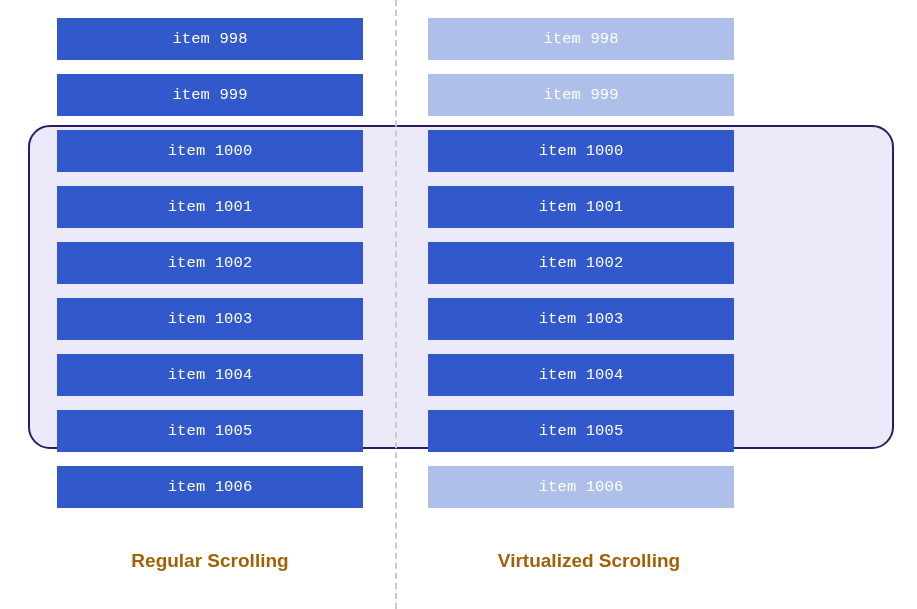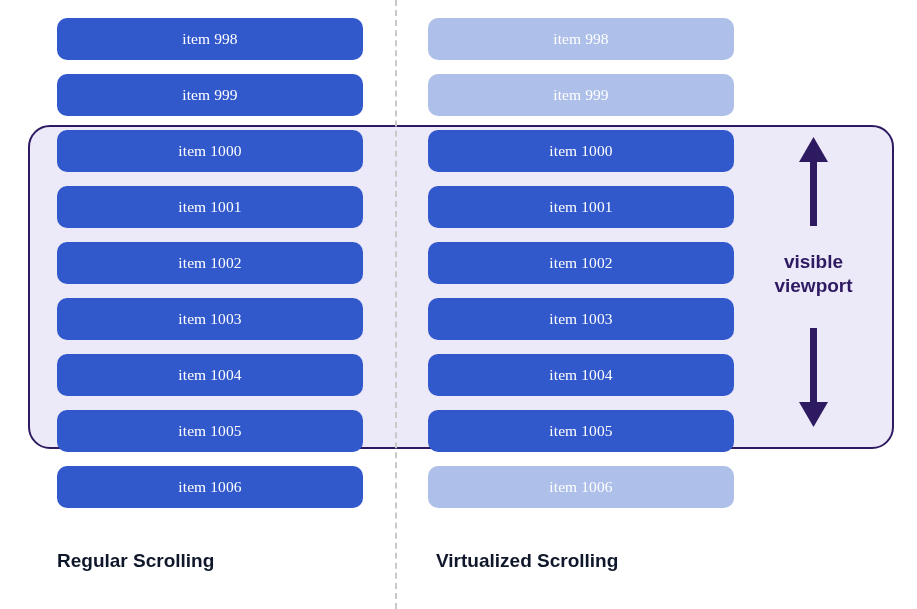--- a/index.html
+++ b/index.html
@@ -56,24 +56,23 @@
     position: absolute;
     left: 0;
     width: 100%;
     height: 42px;
     box-sizing: border-box;
     display: flex;
     align-items: center;
     justify-content: center;
     color: #ffffff;
     font-size: 15.5px;
-    font-family: Liberation Serif, serif;
+    font-family: Liberation Mono, monospace;
     letter-spacing: 0.1px;
     white-space: nowrap;
-    border-radius: 10px;
   }
   .item-bar.solid {
     background: #3259cc;
   }
   .item-bar.faded {
     background: #aec0e9;
     color: #ffffff;
   }
 
   
@@ -102,21 +101,22 @@
     font-family: "Liberation Sans", sans-serif;
   }
   .vp-label span { display: block; }
 
   
   .caption {
     position: absolute;
     top: 550px;
     font-size: 19px;
     font-weight: bold;
-    color: #0f172a;
+    color: #a16207;
+    text-align: center;
     font-family: "Liberation Sans", sans-serif;
     white-space: nowrap;
   }
   .caption.left  { left: 57px;  width: 306px; }
   .caption.right { left: 436px; width: 306px; }
 </style>
 </head>
 <body>
 
 <div id="canvas">
@@ -142,31 +142,17 @@
       <div class="item-bar faded" style="top: 74px; height: 42px;">item 999</div>
       <div class="item-bar solid" style="top: 130px; height: 42px;">item 1000</div>
       <div class="item-bar solid" style="top: 186px; height: 42px;">item 1001</div>
       <div class="item-bar solid" style="top: 242px; height: 42px;">item 1002</div>
       <div class="item-bar solid" style="top: 298px; height: 42px;">item 1003</div>
       <div class="item-bar solid" style="top: 354px; height: 42px;">item 1004</div>
       <div class="item-bar solid" style="top: 410px; height: 42px;">item 1005</div>
       <div class="item-bar faded" style="top: 466px; height: 42px;">item 1006</div>
     </div>
 
-  <div class="vp-annotation">
-    <svg class="vp-arrow-svg" width="135" height="310" viewBox="0 0 135 310">
-
-      <line x1="67.5" y1="94" x2="67.5" y2="22" stroke="#2e1a61" stroke-width="7"></line>
-      <polygon points="67.5,5 82,30 53,30" fill="#2e1a61"></polygon>
-
-      <line x1="67.5" y1="196" x2="67.5" y2="275" stroke="#2e1a61" stroke-width="7"></line>
-      <polygon points="67.5,295 82,270 53,270" fill="#2e1a61"></polygon>
-    </svg>
-    <div class="vp-label">
-      <span>visible</span>
-      <span>viewport</span>
-    </div>
-  </div>
 
   <div class="caption left">Regular Scrolling</div>
   <div class="caption right">Virtualized Scrolling</div>
 
 </div>
 
 </body></html>

